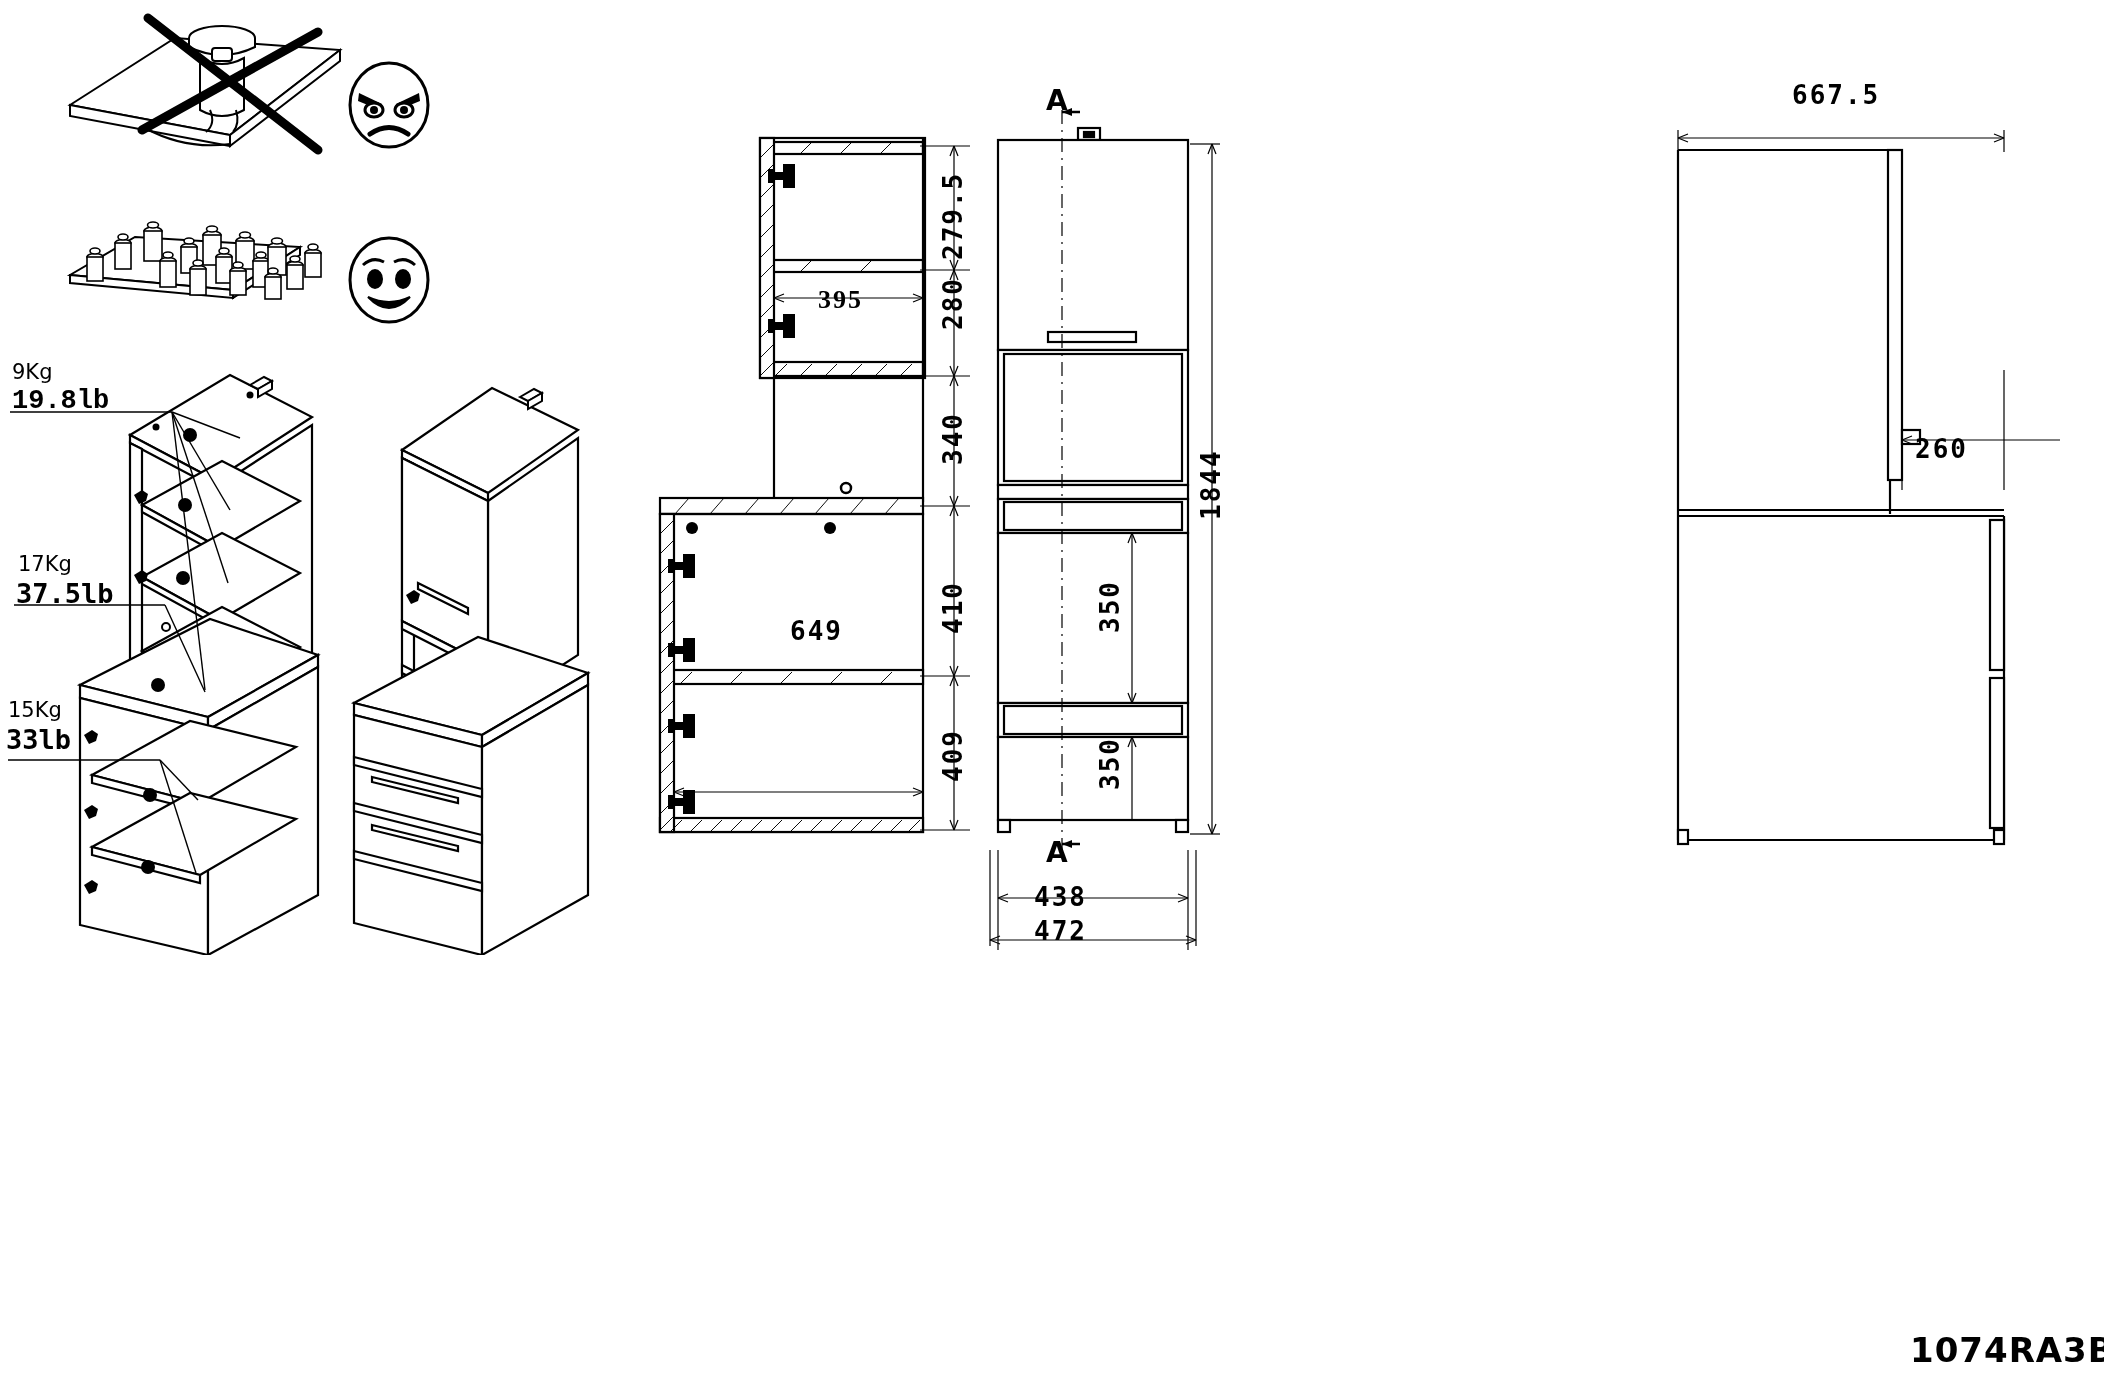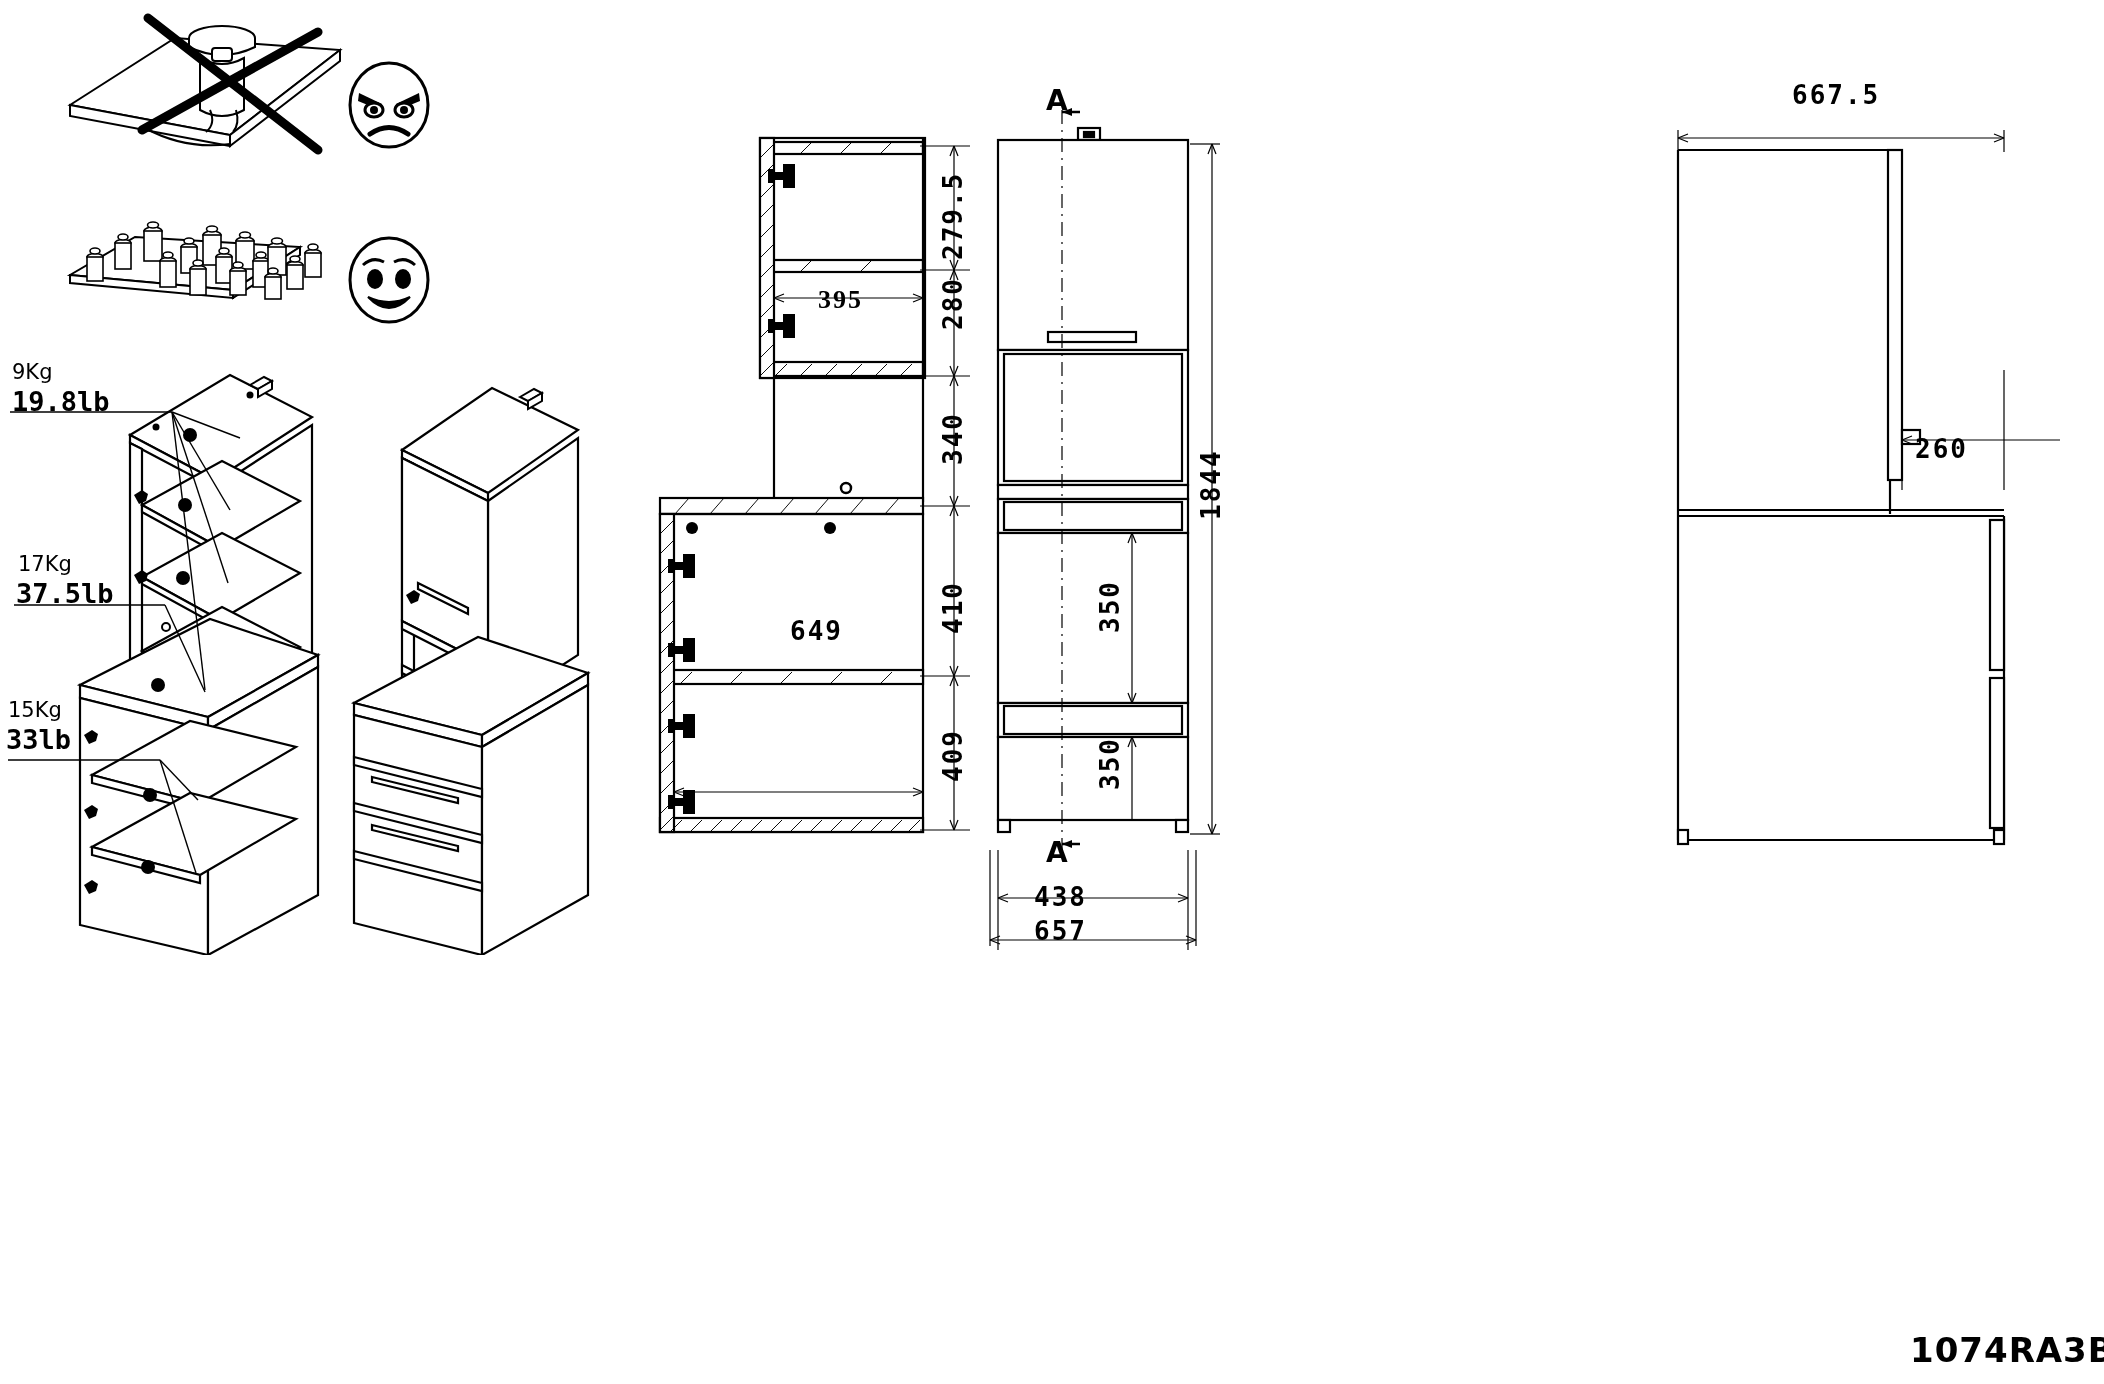--- a/index.html
+++ b/index.html
@@ -227,21 +227,21 @@
       <line x1="14" y1="250" x2="165" y2="250"></line>
       <line x1="165" y1="250" x2="205" y2="337"></line>
       <line x1="8" y1="405" x2="160" y2="405"></line>
       <line x1="160" y1="405" x2="198" y2="445"></line>
       <line x1="160" y1="405" x2="196" y2="518"></line>
     </g>
   </svg>
 </div>
 
 <div class="abs wlabel" style="left:12px;top:360px;">9Kg</div>
-<div class="abs wlabel2" style="left:12px;top:386px;">19.8lb</div>
+<div class="abs wlabel2" style="left:12px;top:386px;font-family:Liberation Mono, monospace;">19.8lb</div>
 
 <div class="abs wlabel" style="left:18px;top:552px;">17Kg</div>
 <div class="abs wlabel2" style="left:16px;top:578px;">37.5lb</div>
 
 <div class="abs wlabel" style="left:8px;top:698px;">15Kg</div>
 <div class="abs wlabel2" style="left:6px;top:724px;">33lb</div>
 
 <div class="abs" style="left:340px;top:355px;width:300px;height:600px;">
   <svg width="300" height="600" viewBox="0 0 300 600">
     <g fill="#ffffff" stroke="#000" stroke-width="2.2">
@@ -569,21 +569,21 @@
       <line x1="18" y1="48" x2="208" y2="48"></line>
       <path d="M 18,48 l 10,-4 M 18,48 l 10,4"></path>
       <path d="M 208,48 l -10,-4 M 208,48 l -10,4"></path>
       <line x1="10" y1="90" x2="216" y2="90"></line>
       <path d="M 10,90 l 10,-4 M 10,90 l 10,4"></path>
       <path d="M 216,90 l -10,-4 M 216,90 l -10,4"></path>
     </g>
   </svg>
 </div>
 <div class="abs dim" style="left:1034px;top:874px;margin-top:8px;">438</div>
-<div class="abs dim" style="left:1034px;top:916px;">657</div>
+<div class="abs dim" style="left:1034px;top:916px;">472</div>
 
 <div class="abs" style="left:1660px;top:130px;width:400px;height:720px;">
   <svg width="400" height="720" viewBox="0 0 400 720">
     <g fill="#ffffff" stroke="#000" stroke-width="2.2">
 
       <polyline points="18,20 230,20" fill="none"></polyline>
       <line x1="18" y1="20" x2="18" y2="710"></line>
       <line x1="230" y1="20" x2="230" y2="20"></line>
 
       <rect x="228" y="20" width="14" height="330"></rect>

